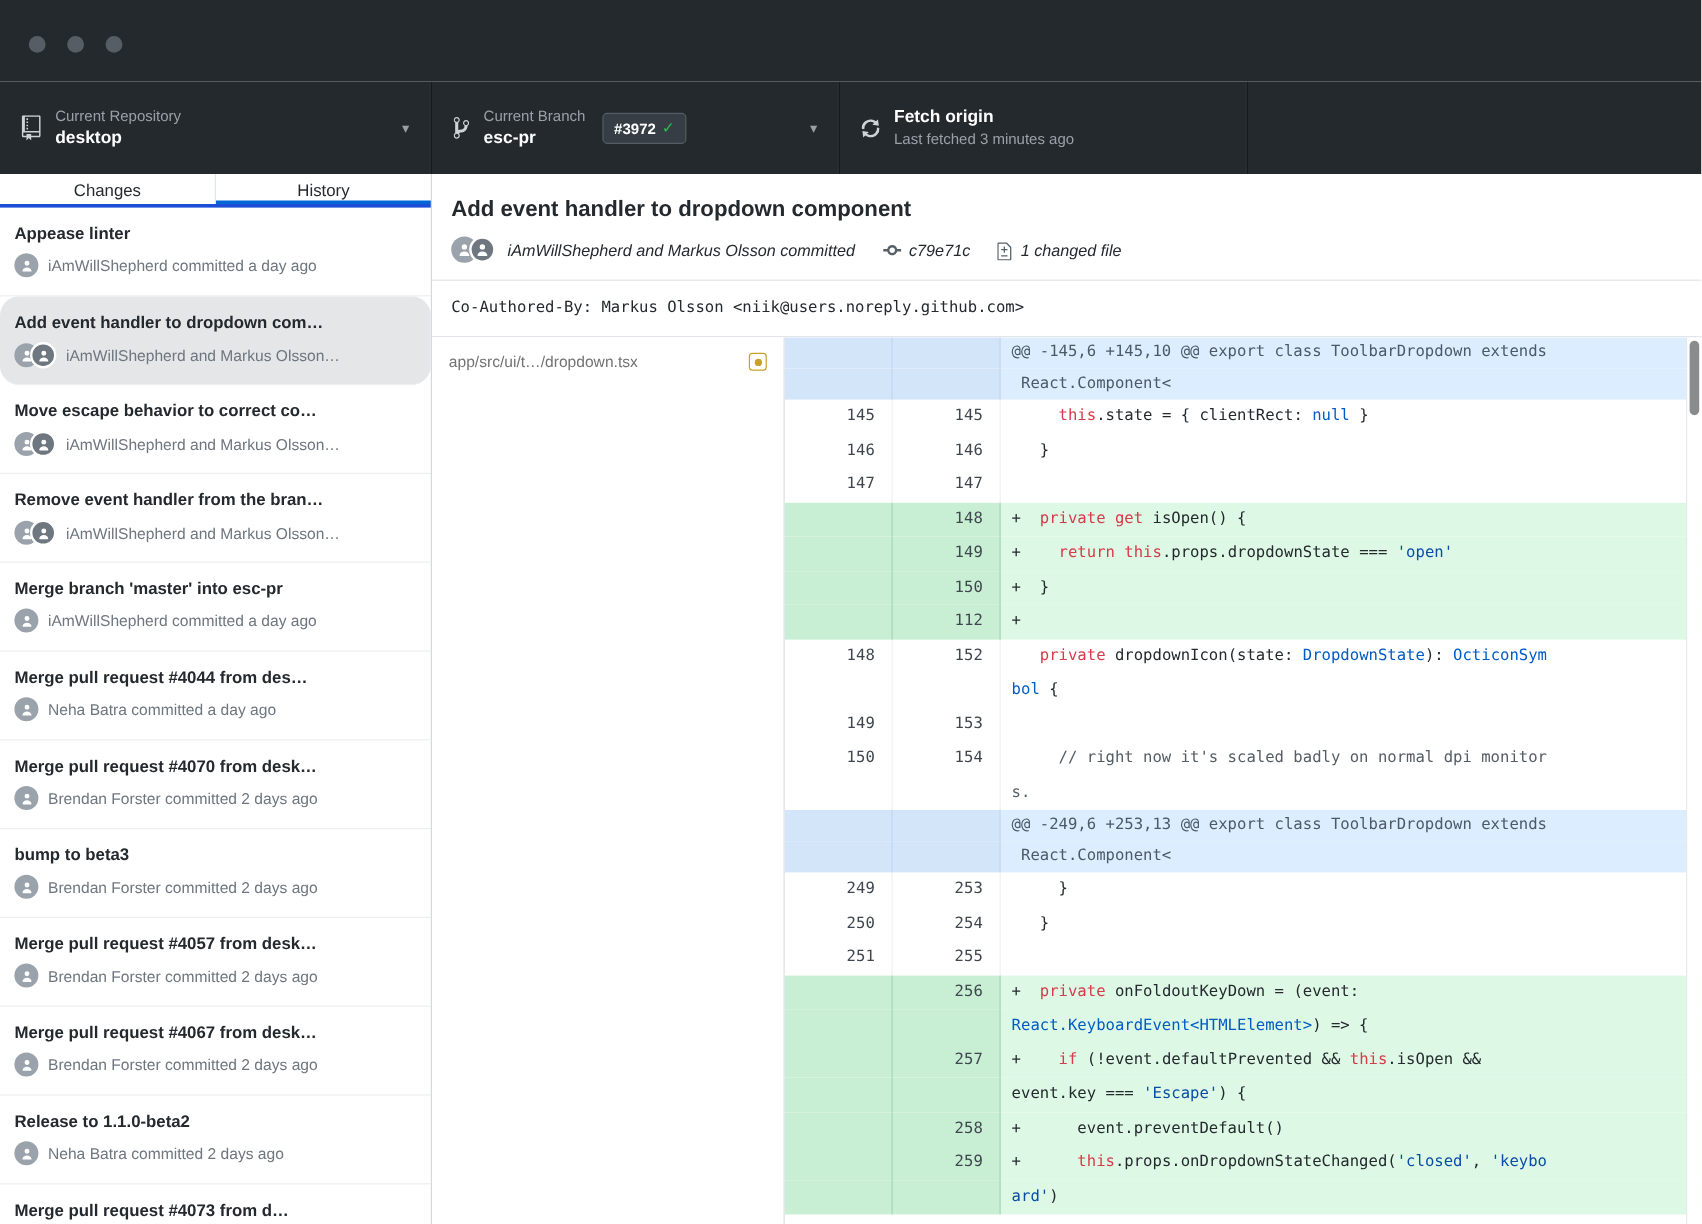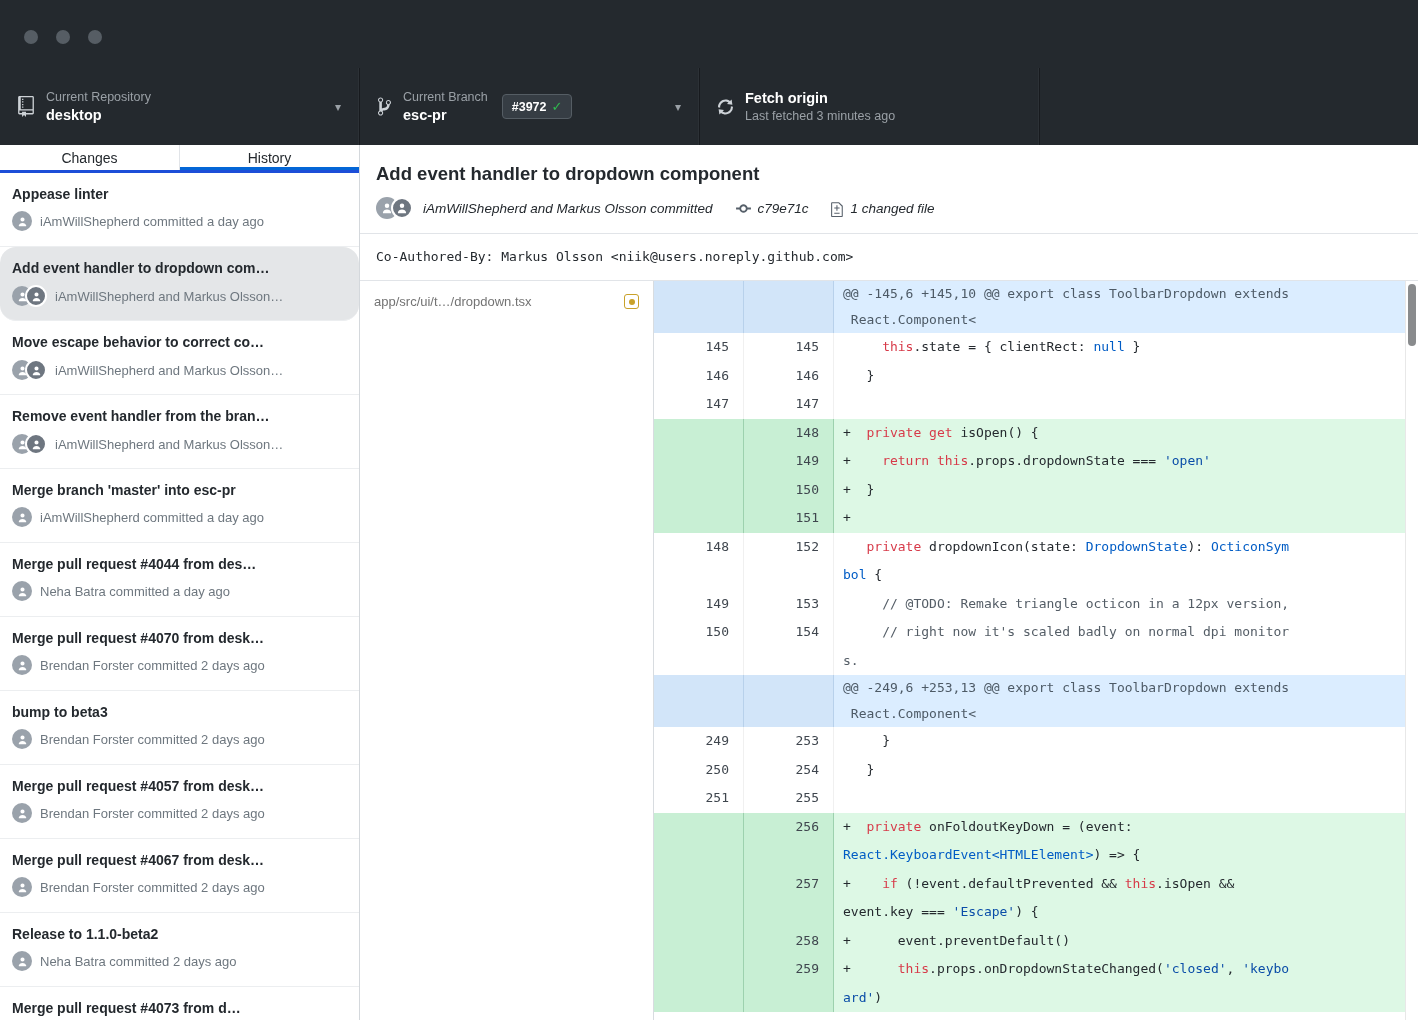--- a/index.html
+++ b/index.html
@@ -386,37 +386,36 @@
                 <div class="gut">149</div>
                 <div class="code"><span class="tk-p">+    </span><span class="tk-k">return</span><span class="tk-p"> </span><span class="tk-k">this</span><span class="tk-p">.props.dropdownState === </span><span class="tk-s">'open'</span></div>
               </div>
               <div class="diff-row add">
                 <div class="gut"></div>
                 <div class="gut">150</div>
                 <div class="code"><span class="tk-p">+  }</span></div>
               </div>
               <div class="diff-row add">
                 <div class="gut"></div>
-                <div class="gut">151</div>
+                <div class="gut">112</div>
                 <div class="code"><span class="tk-p">+</span></div>
               </div>
               <div class="diff-row ctx">
                 <div class="gut">148</div>
                 <div class="gut">152</div>
                 <div class="code"><span class="tk-p">   </span><span class="tk-k">private</span><span class="tk-p"> dropdownIcon(state: </span><span class="tk-y">DropdownState</span><span class="tk-p">): </span><span class="tk-y">OcticonSym</span></div>
               </div>
               <div class="diff-row ctxc">
                 <div class="gut"></div>
                 <div class="gut"></div>
                 <div class="code"><span class="tk-y">bol</span><span class="tk-p"> {</span></div>
               </div>
               <div class="diff-row ctx">
                 <div class="gut">149</div>
                 <div class="gut">153</div>
-                <div class="code"><span class="tk-c">     // @TODO: Remake triangle octicon in a 12px version,</span></div>
               </div>
               <div class="diff-row ctx">
                 <div class="gut">150</div>
                 <div class="gut">154</div>
                 <div class="code"><span class="tk-c">     // right now it's scaled badly on normal dpi monitor</span></div>
               </div>
               <div class="diff-row ctxc">
                 <div class="gut"></div>
                 <div class="gut"></div>
                 <div class="code"><span class="tk-c">s.</span></div>

